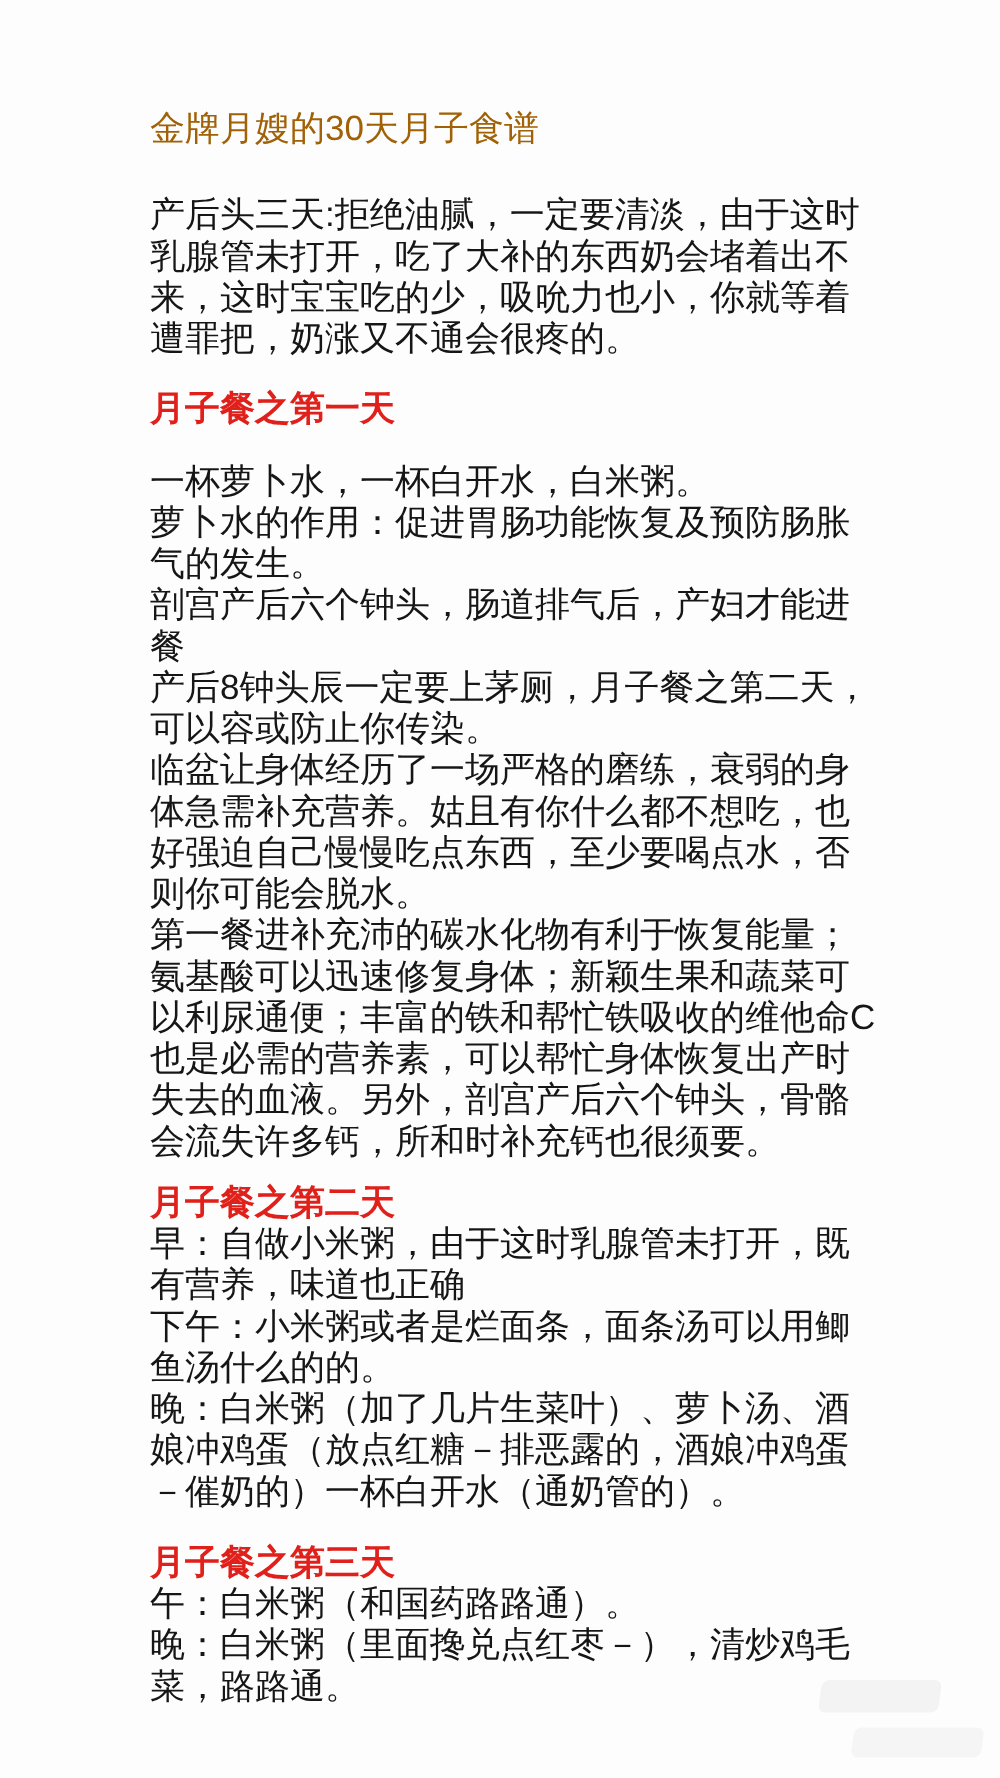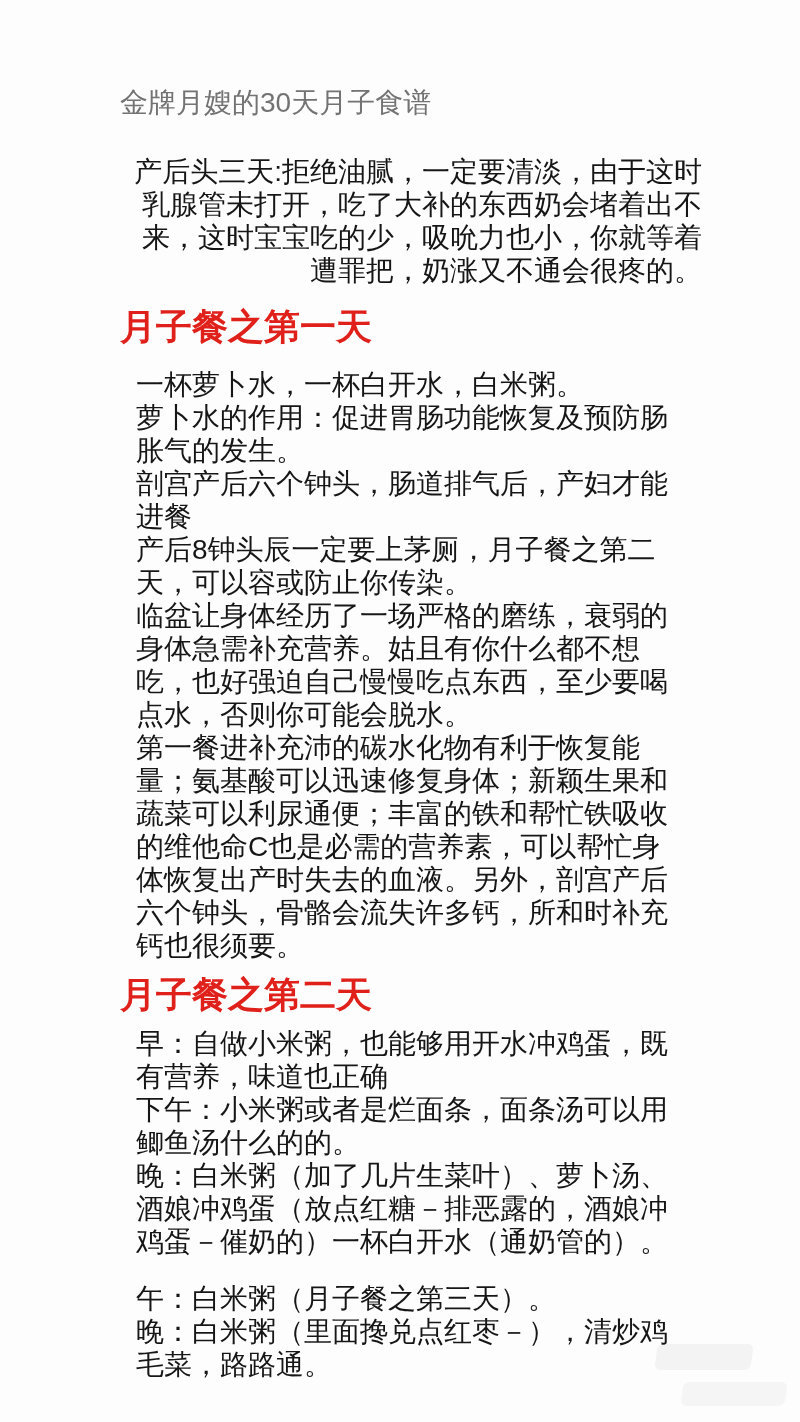--- a/index.html
+++ b/index.html
@@ -21,45 +21,44 @@
     height: 1422px;
     padding: 86px 98px 0 120px;
     background: #fdfdfd;
     position: relative;
   }
   .title {
     margin: 0 0 36px 0;
     font-size: 28px;
     line-height: 33px;
     font-weight: normal;
-    color: #737373;
+    color: #a16207;
   }
   .para {
     margin: 0;
     font-size: 28px;
     line-height: 33px;
     color: #161616;
     text-align: left;
     letter-spacing: 0;
   }
   .intro {
     margin-bottom: 23px;
-    text-align: right;
   }
   .section-heading {
     margin: 0;
-    font-size: 36px;
+    font-size: 28px;
     line-height: 33px;
     font-weight: bold;
     color: #e0201a;
   }
   .section-day1 .section-heading { margin-bottom: 25px; }
   .section-day1 { margin-bottom: 16px; }
   .section-day2 { margin-bottom: 24px; }
-  .section-body { margin: 16px; }
+  .section-body { margin: 0; }
   
   .watermark {
     position: absolute;
     right: 6px;
     bottom: 4px;
     width: 150px;
     height: 80px;
     pointer-events: none;
   }
   .watermark .wm-blob1 {
@@ -102,29 +101,30 @@
       <p class="para">剖宫产后六个钟头，肠道排气后，产妇才能进餐</p>
       <p class="para">产后8钟头辰一定要上茅厕，月子餐之第二天，可以容或防止你传染。</p>
       <p class="para">临盆让身体经历了一场严格的磨练，衰弱的身体急需补充营养。姑且有你什么都不想吃，也好强迫自己慢慢吃点东西，至少要喝点水，否则你可能会脱水。</p>
       <p class="para">第一餐进补充沛的碳水化物有利于恢复能量；氨基酸可以迅速修复身体；新颖生果和蔬菜可以利尿通便；丰富的铁和帮忙铁吸收的维他命C也是必需的营养素，可以帮忙身体恢复出产时失去的血液。另外，剖宫产后六个钟头，骨骼会流失许多钙，所和时补充钙也很须要。</p>
     </div>
   </section>
 
   <section class="section-day2">
     <h2 class="section-heading">月子餐之第二天</h2>
     <div class="section-body">
-      <p class="para">早：自做小米粥，也能够用开水冲鸡蛋，既有营养，味道也正确</p>
+      <p class="para">早：自做小米粥，由于这时乳腺管未打开，既有营养，味道也正确</p>
       <p class="para">下午：小米粥或者是烂面条，面条汤可以用鲫鱼汤什么的的。</p>
       <p class="para">晚：白米粥（加了几片生菜叶）、萝卜汤、酒娘冲鸡蛋（放点红糖－排恶露的，酒娘冲鸡蛋－催奶的）一杯白开水（通奶管的）。</p>
     </div>
   </section>
 
   <section class="section-day3">
+    <h2 class="section-heading">月子餐之第三天</h2>
     <div class="section-body">
-      <p class="para">午：白米粥（月子餐之第三天）。</p>
+      <p class="para">午：白米粥（和国药路路通）。</p>
       <p class="para">晚：白米粥（里面搀兑点红枣－），清炒鸡毛菜，路路通。</p>
     </div>
   </section>
 
   <div class="watermark">
     <div class="wm-blob1"></div>
     <div class="wm-blob2"></div>
   </div>
 
 </div>

